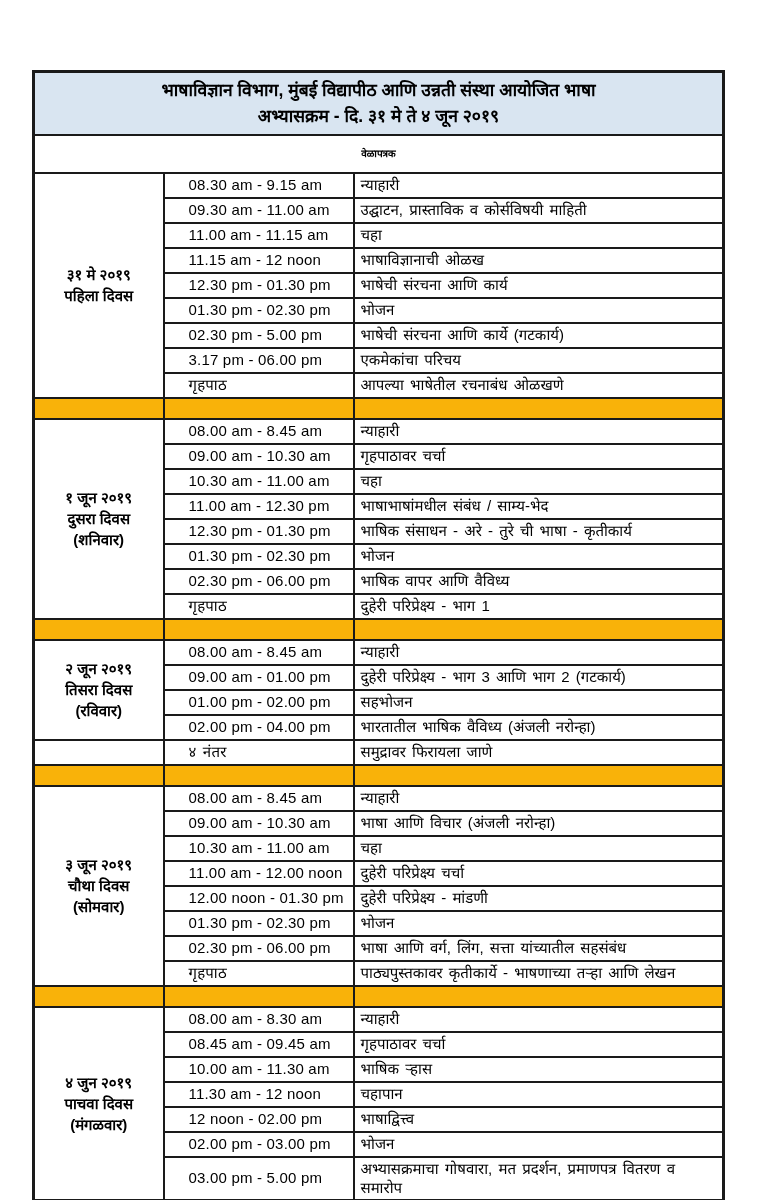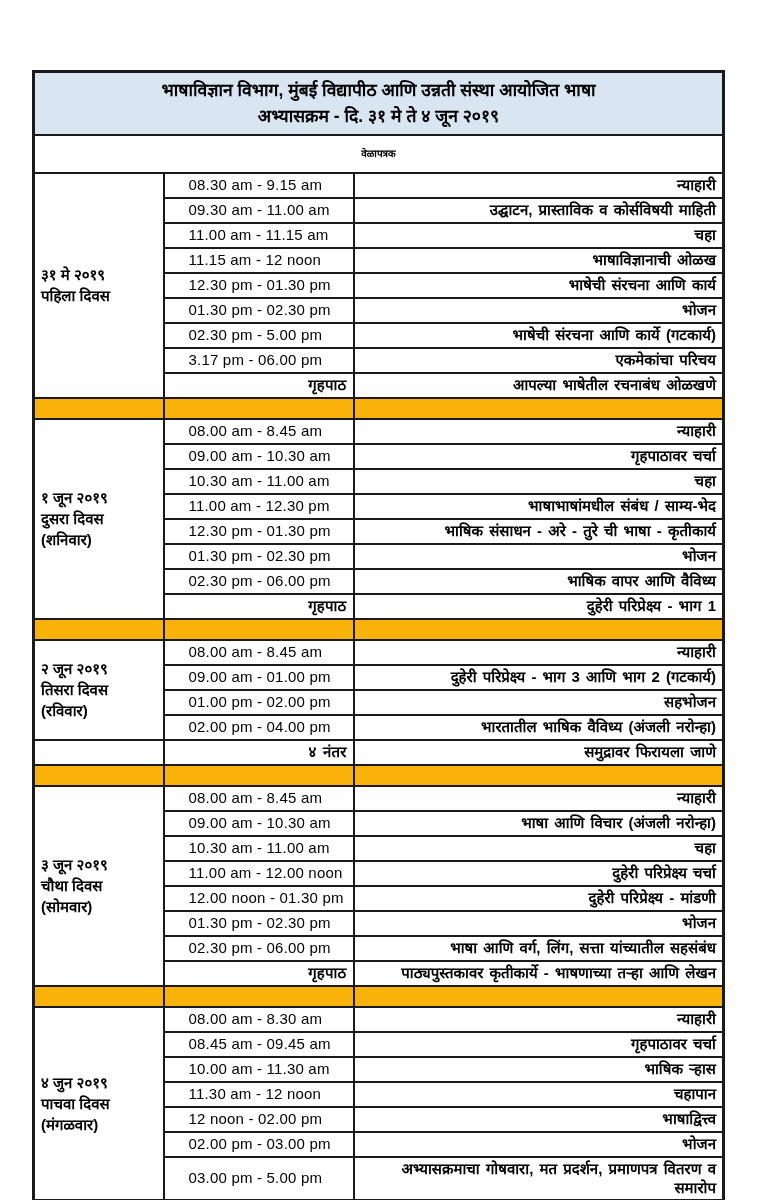--- a/index.html
+++ b/index.html
@@ -42,28 +42,28 @@
     padding: 4px 10px;
     height: auto;
   }
   .subtitle-cell {
     text-align: center;
     font-weight: bold;
     font-size: 10px;
     height: 34px;
   }
   .day-cell {
-    text-align: left;
+    text-align: center;
     font-weight: bold;
     font-size: 15px;
     line-height: 1.4;
   }
   .time-cell { font-weight: normal; letter-spacing: 0.2px; padding-left: 24px; }
   .activity-cell { font-weight: bold; }
-  .dev { font-weight: bold; word-spacing: 2px; text-align: right; }
+  .dev { font-weight: normal; word-spacing: 2px; }
   .sep-cell {
     background: var(--separator-bg, #f9b209);
     height: 19px;
     padding: 0;
   }
 </style>
 </head>
 <body>
 
 <div class="page">

